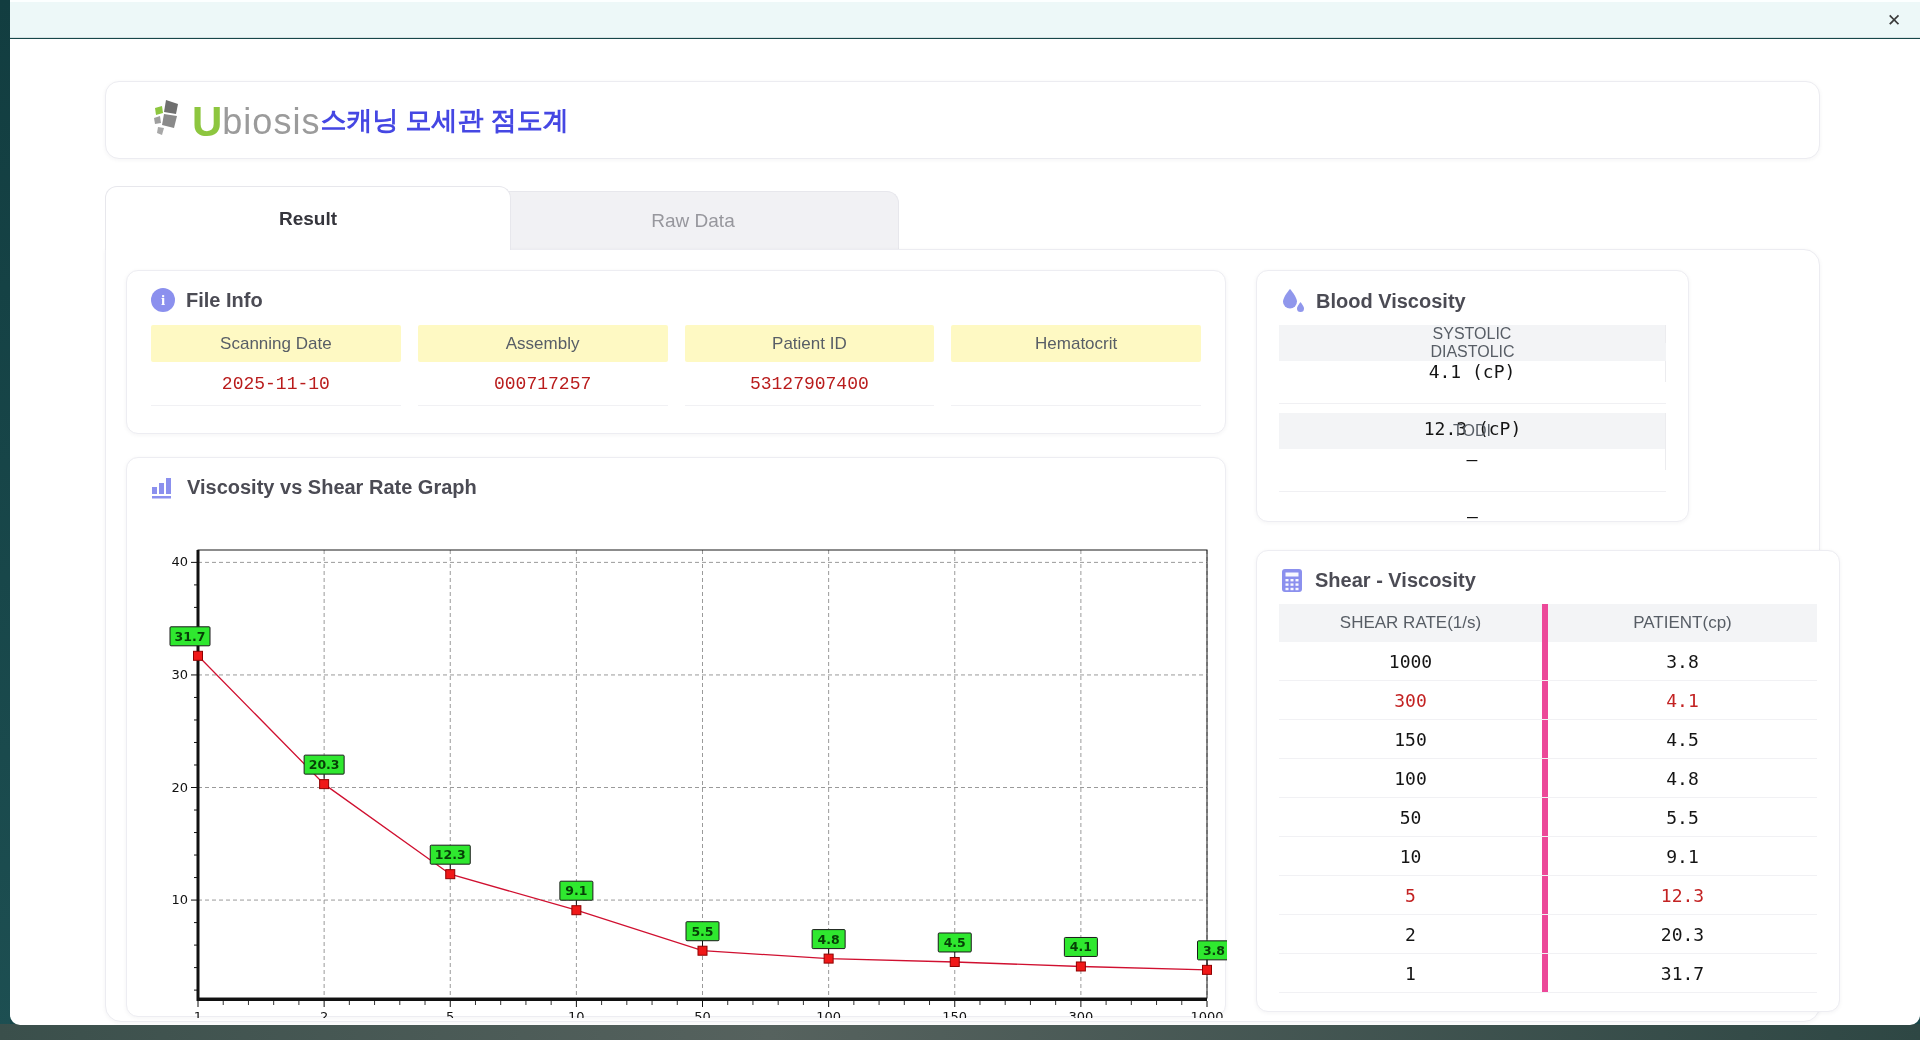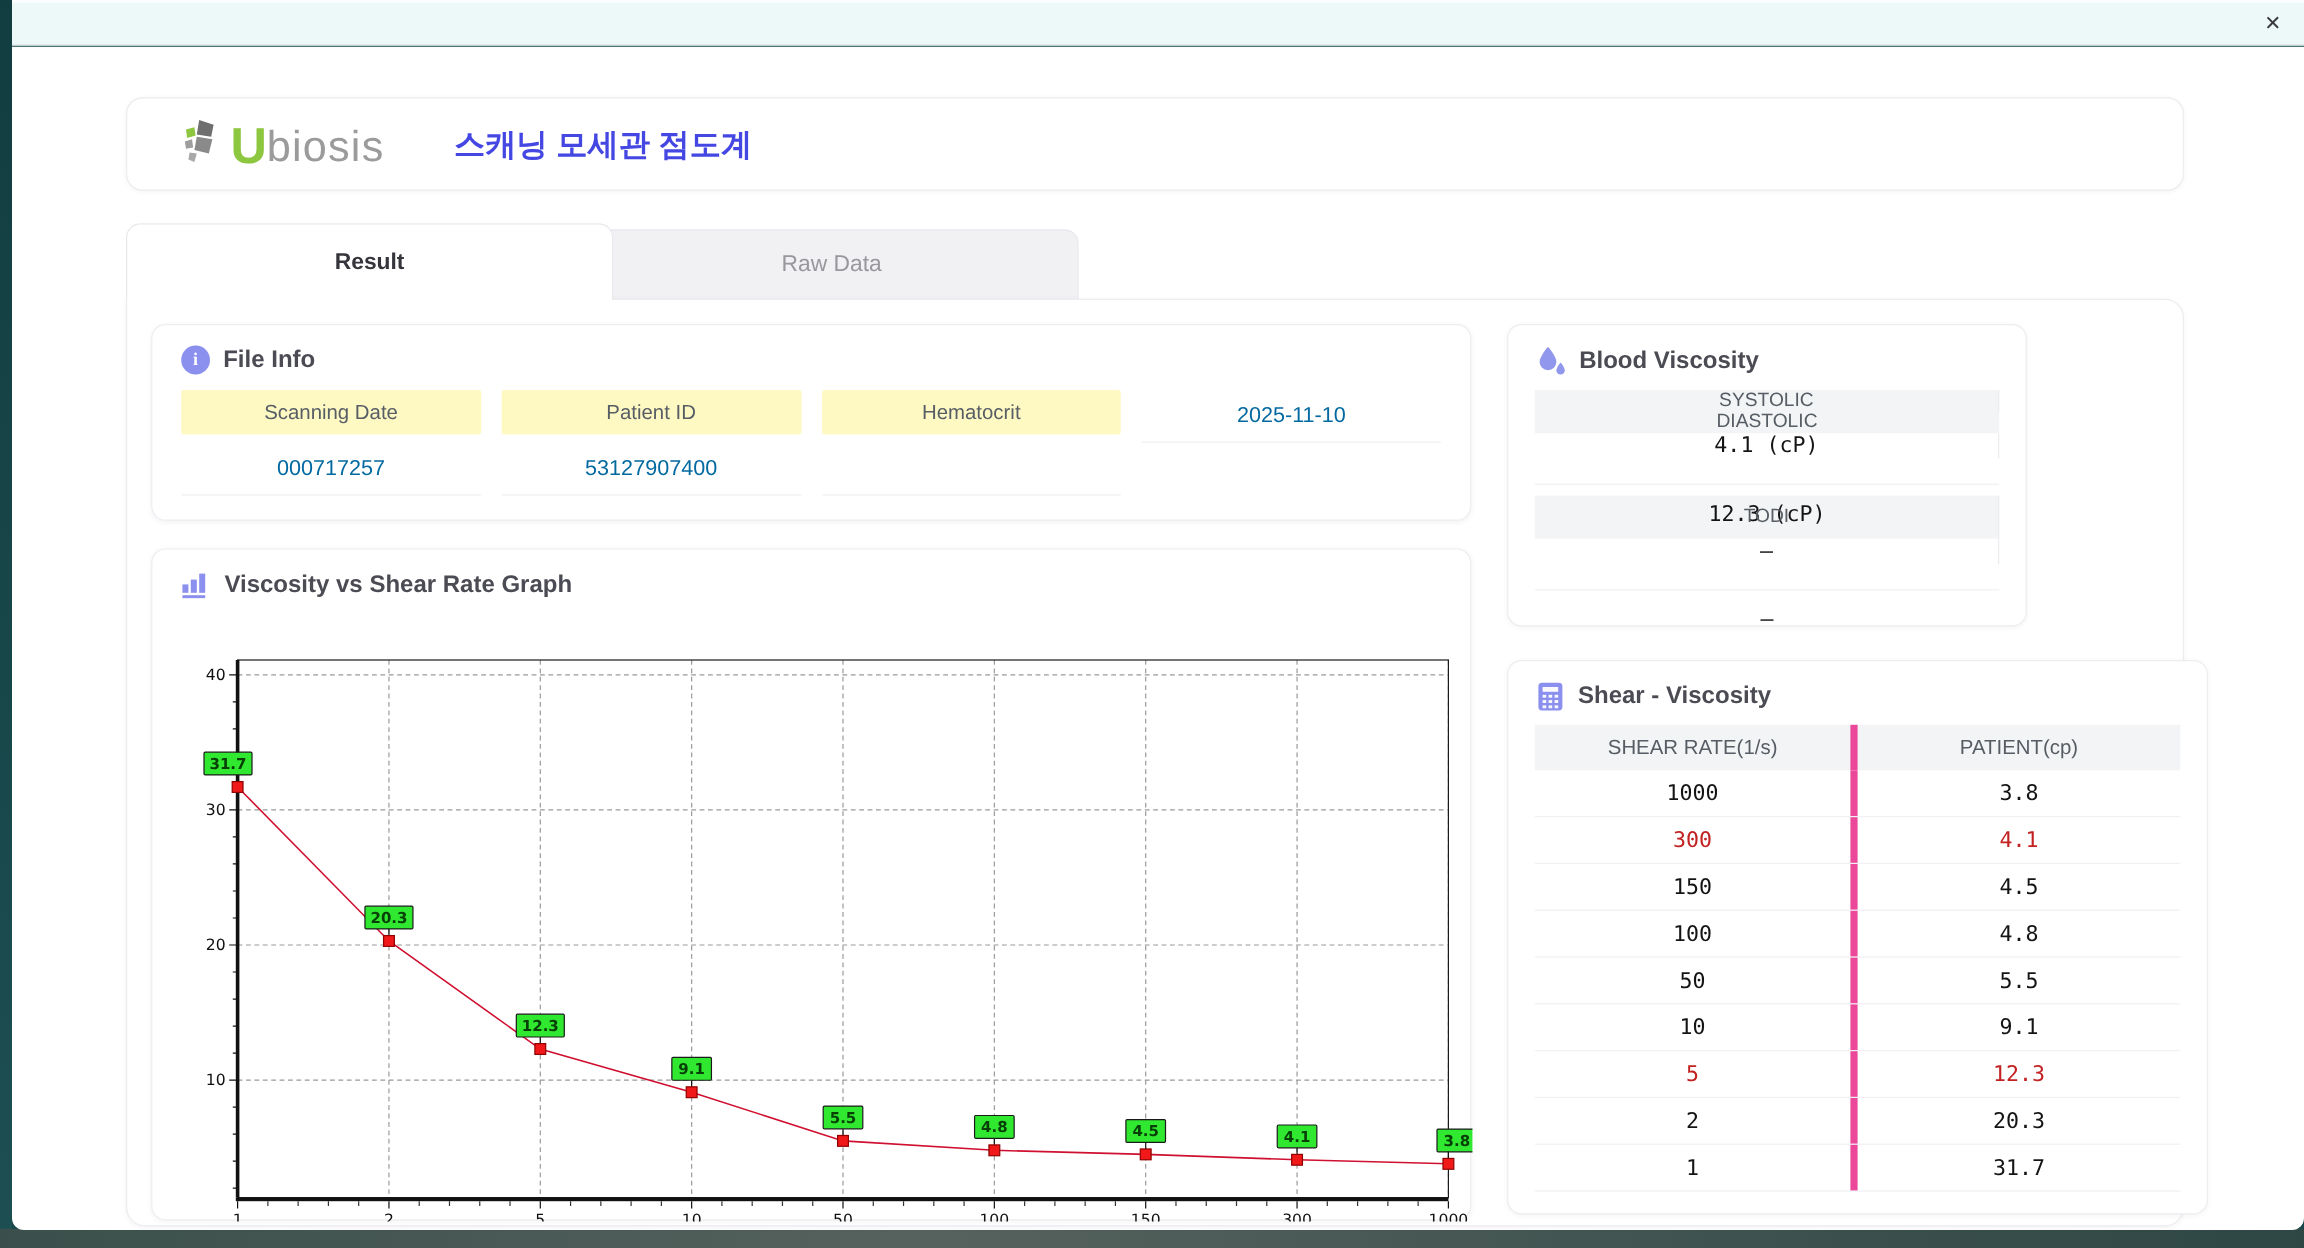--- a/index.html
+++ b/index.html
@@ -26,21 +26,21 @@
   .card { background:#fff; border:1px solid #ececf1; border-radius:14px;
     box-shadow:0 1px 4px rgba(40,40,60,.05); position:absolute; }
 
   
   .header-card { left:95px; top:42px; width:1715px; height:78px;
     display:flex; align-items:center; }
   .logo { margin-left:46px; display:flex; align-items:flex-end; }
   .logo svg { margin-right:2px; margin-bottom:4px; }
   .logo-u { color:#8dc63f; font-size:42px; font-weight:bold; line-height:40px; }
   .logo-rest { color:#9b9b9b; font-size:36px; line-height:40px; letter-spacing:1px; }
-  .app-title { margin-left:58px; color:#4547e3; font-size:26px; font-weight:bold; }
+  .app-title { color:#4547e3; font-size:26px; font-weight:bold; }
 
   
   .tab { position:absolute; border:1px solid #e7e7ec; border-bottom:none;
     border-radius:12px 12px 0 0; display:flex; align-items:center; justify-content:center;
     font-size:19px; }
   .tab-result { left:95px; top:147px; width:406px; height:64px; background:#fff;
     color:#35353c; font-weight:bold; z-index:3; }
   .tab-raw { left:477px; top:152px; width:412px; height:59px; background:#f1f1f4;
     color:#97979d; z-index:1; }
 
@@ -59,21 +59,21 @@
   .icon-badge { width:24px; height:24px; border-radius:50%; background:#8b90ee;
     color:#fff; display:flex; align-items:center; justify-content:center;
     font-family:"Liberation Serif", serif; font-size:15px; font-weight:bold; }
 
   
   .fi-grid { display:grid; grid-template-columns:repeat(4,1fr); column-gap:17px;
     padding:2px 24px 0 24px; }
   .fi-head { background:#fef9c3; height:37px; display:flex; align-items:center;
     justify-content:center; color:#585e66; font-size:17px; border-radius:2px; }
   .fi-val { height:44px; display:flex; align-items:center; justify-content:center;
-    font-family:Liberation Sans, sans-serif; font-size:18px; color:#0369a1;
+    font-family:Liberation Mono, monospace; font-size:18px; color:#b91c1c;
     border-bottom:1px solid #f1f1f4; }
 
   
   .bv-table { padding:0 22px; }
   .bv-row { display:grid; grid-template-columns:1fr; }
   .bv-row.head { background:#f3f4f6; height:36px; color:#575d65; font-size:16px; }
   .bv-row.vals { height:43px; font-family:"DejaVu Sans Mono", monospace;
     font-size:18px; color:#141414; border-bottom:1px solid #f0f0f3;gap:36px; }
   .bv-row > div { display:flex; align-items:center; justify-content:center; }
   .bv-row > div:first-child { border-right:1px solid #ececef; }
@@ -127,20 +127,21 @@
 
   <div class="card main-card">
 
     <div class="inner-card card-fileinfo">
       <div class="section-head">
         <div class="icon-badge">i</div>
         <div class="section-title">File Info</div>
       </div>
       <div class="fi-grid" id="fi-grid">
           <div class="fi-head">Scanning Date</div>
+          <div class="fi-head">Assembly</div>
           <div class="fi-head">Patient ID</div>
           <div class="fi-head">Hematocrit</div>
           <div class="fi-val">2025-11-10</div>
           <div class="fi-val">000717257</div>
           <div class="fi-val">53127907400</div>
           <div class="fi-val"></div>
         </div>
     </div>
 
     <div class="inner-card card-graph">

